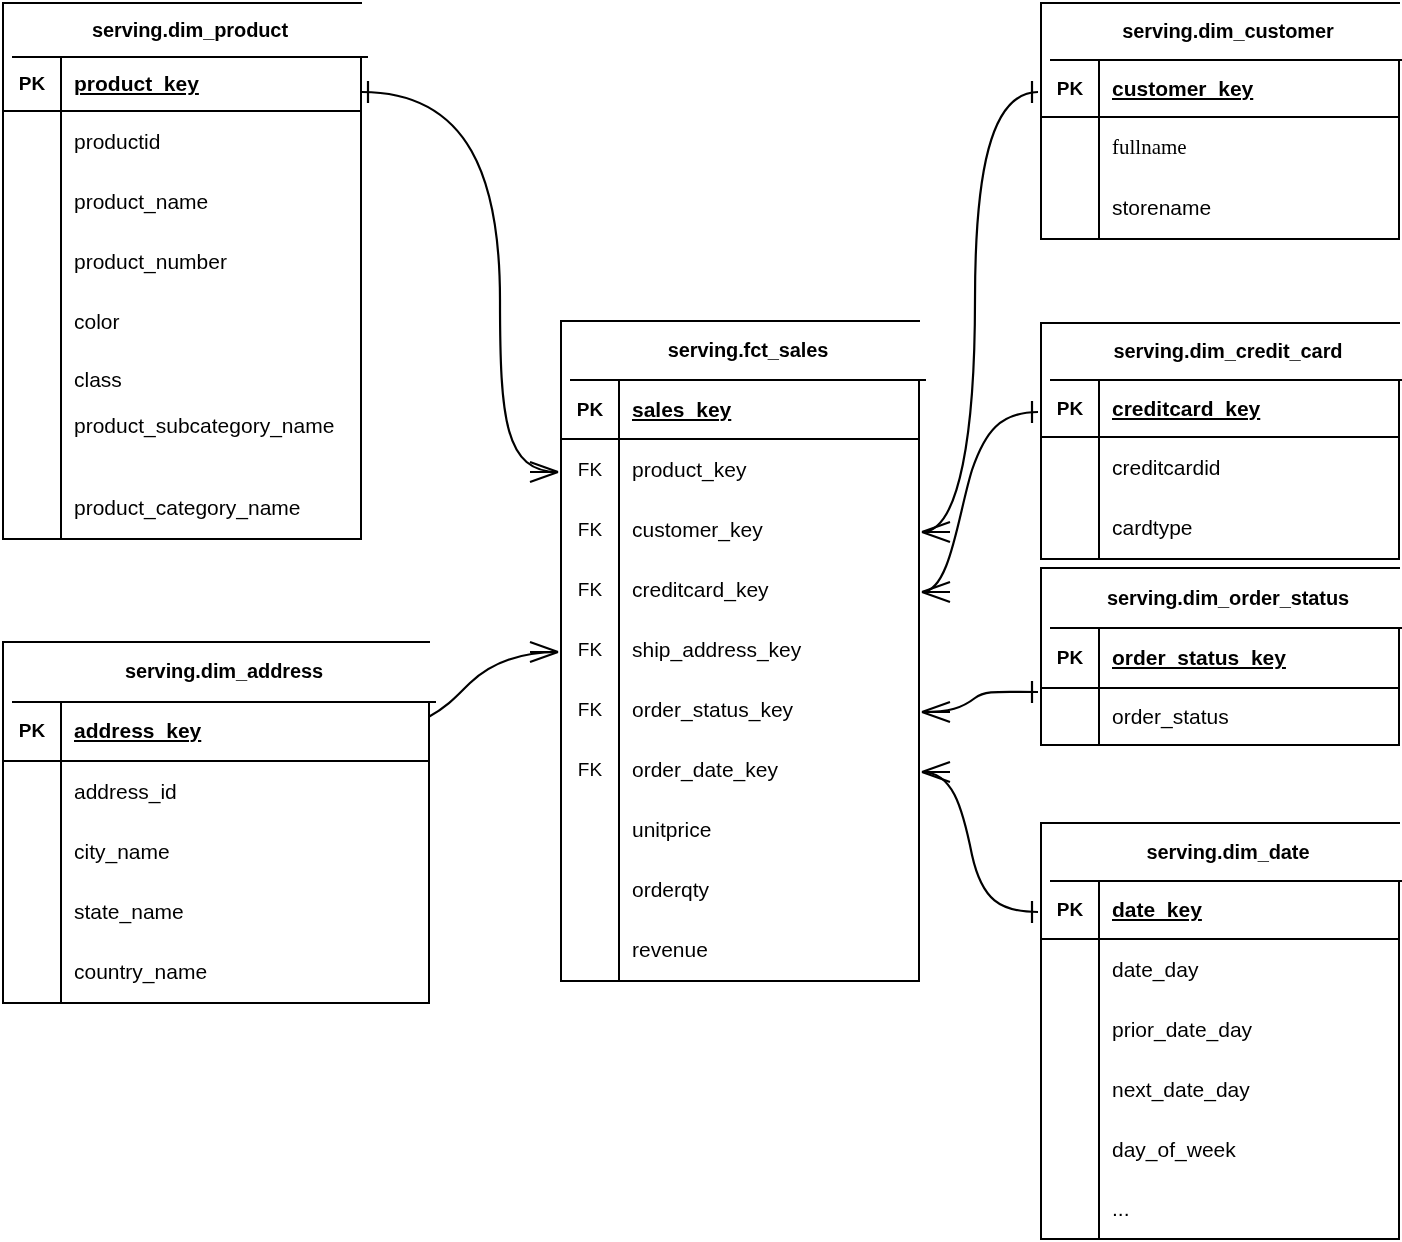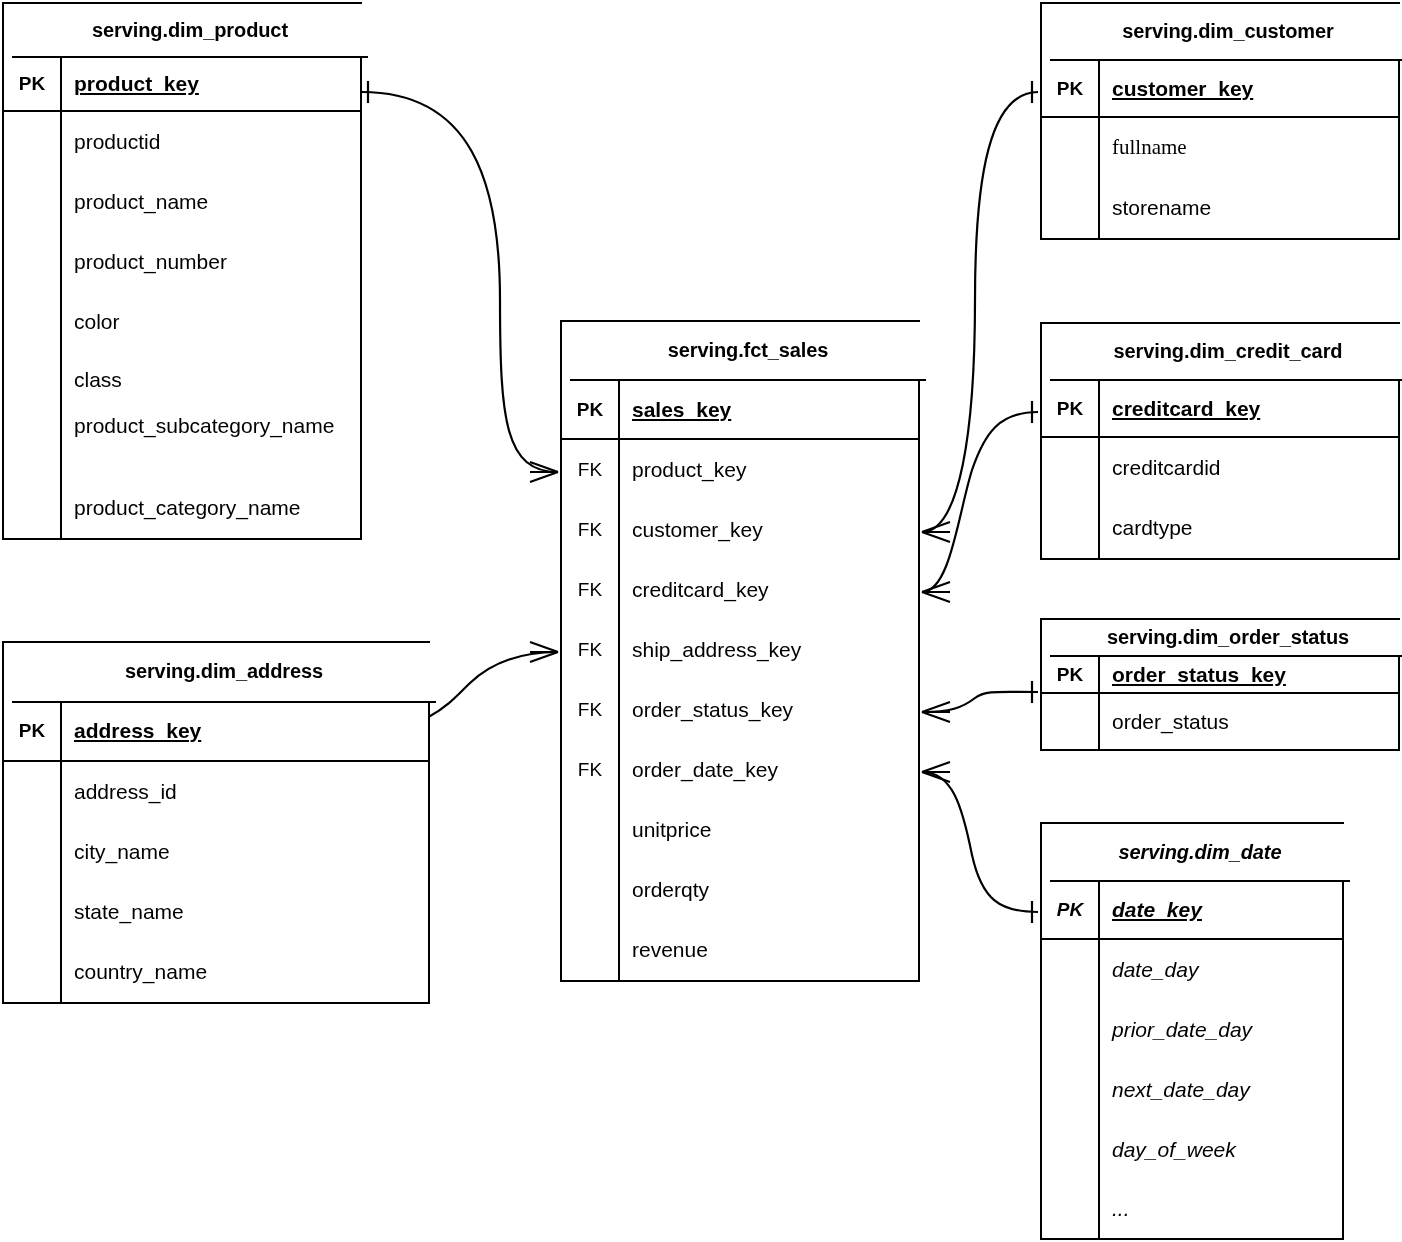--- a/index.html
+++ b/index.html
@@ -296,41 +296,41 @@
         <div class="keycell" style="height:60px;"></div>
         <div class="keycell" style="height:60px;"></div>
       </div>
       <div class="namecol">
         <div class="namecell" style="height:60px;">creditcardid</div>
         <div class="namecell" style="height:60px;">cardtype</div>
       </div>
     </div>
   </div>
 
-  <div class="entity" style="left:1040px; top:618px; width:360px; height:133px;">
+  <div class="entity" style="left:1040px; top:567px; width:360px; height:179px;">
     <div class="entity-title" style="height:60px;">serving.dim_order_status</div>
     <div class="entity-pkrow" style="height:60px;">
       <div class="keycol" style="width:58px;">
         <div class="keycell pk" style="height:100%;">PK</div>
       </div>
       <div class="namecol">
         <div class="namecell pk" style="height:100%;">order_status_key</div>
       </div>
     </div>
     <div class="entity-body">
       <div class="keycol" style="width:58px;">
         <div class="keycell" style="height:55px;"></div>
       </div>
       <div class="namecol">
         <div class="namecell" style="height:55px;">order_status</div>
       </div>
     </div>
   </div>
 
-  <div class="entity" style="left:1040px; top:822px; width:304px; height:418px;font-style:italic;">
+  <div class="entity" style="left:1040px; top:822px; width:360px; height:418px;">
     <div class="entity-title" style="height:60px;">serving.dim_date</div>
     <div class="entity-pkrow" style="height:60px;">
       <div class="keycol" style="width:58px;">
         <div class="keycell pk" style="height:100%;">PK</div>
       </div>
       <div class="namecol">
         <div class="namecell pk" style="height:100%;">date_key</div>
       </div>
     </div>
     <div class="entity-body">

